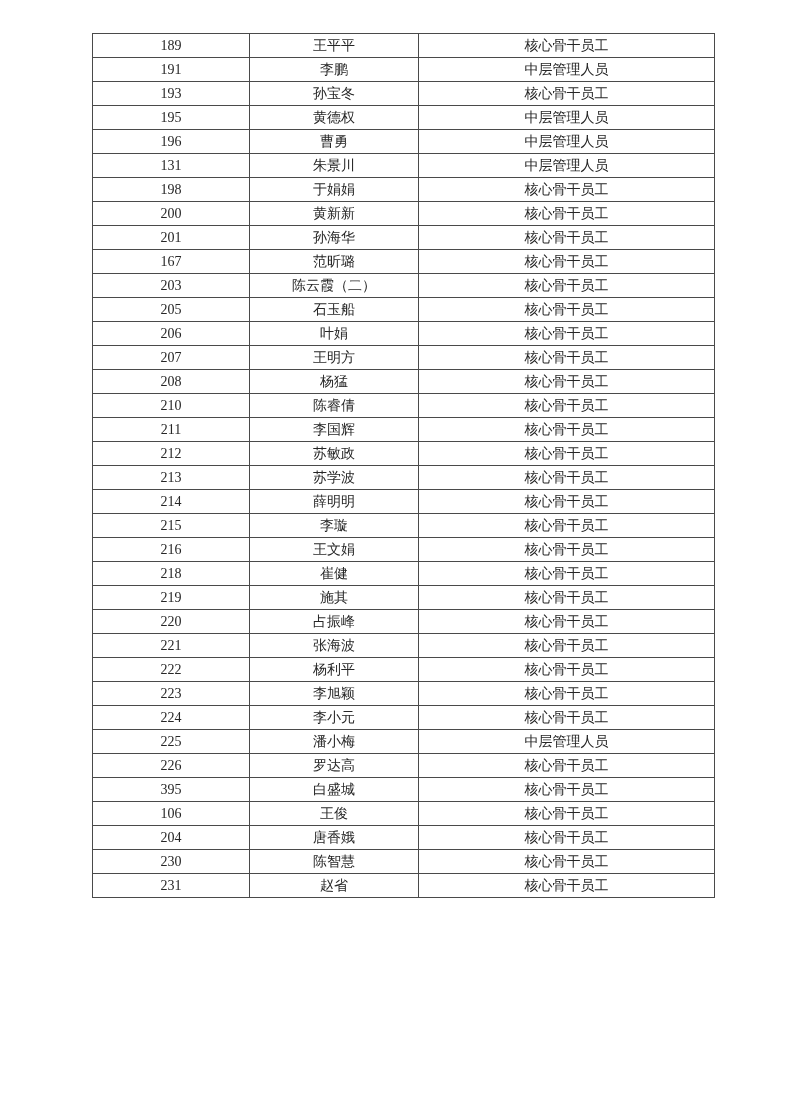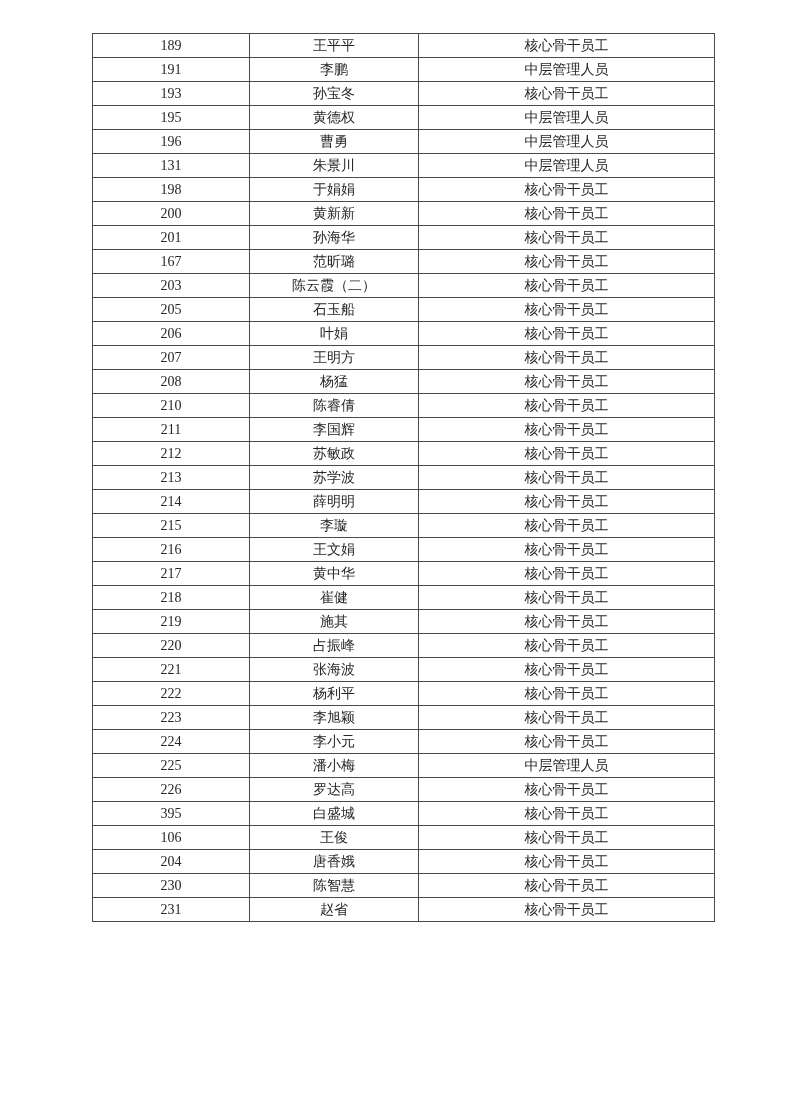--- a/index.html
+++ b/index.html
@@ -154,25 +154,20 @@
           <td>215</td>
           <td>李璇</td>
           <td>核心骨干员工</td>
         </tr>
         <tr>
           <td>216</td>
           <td>王文娟</td>
           <td>核心骨干员工</td>
         </tr>
         <tr>
-          <td>217</td>
-          <td>黄中华</td>
-          <td>核心骨干员工</td>
-        </tr>
-        <tr>
           <td>218</td>
           <td>崔健</td>
           <td>核心骨干员工</td>
         </tr>
         <tr>
           <td>219</td>
           <td>施其</td>
           <td>核心骨干员工</td>
         </tr>
         <tr>

